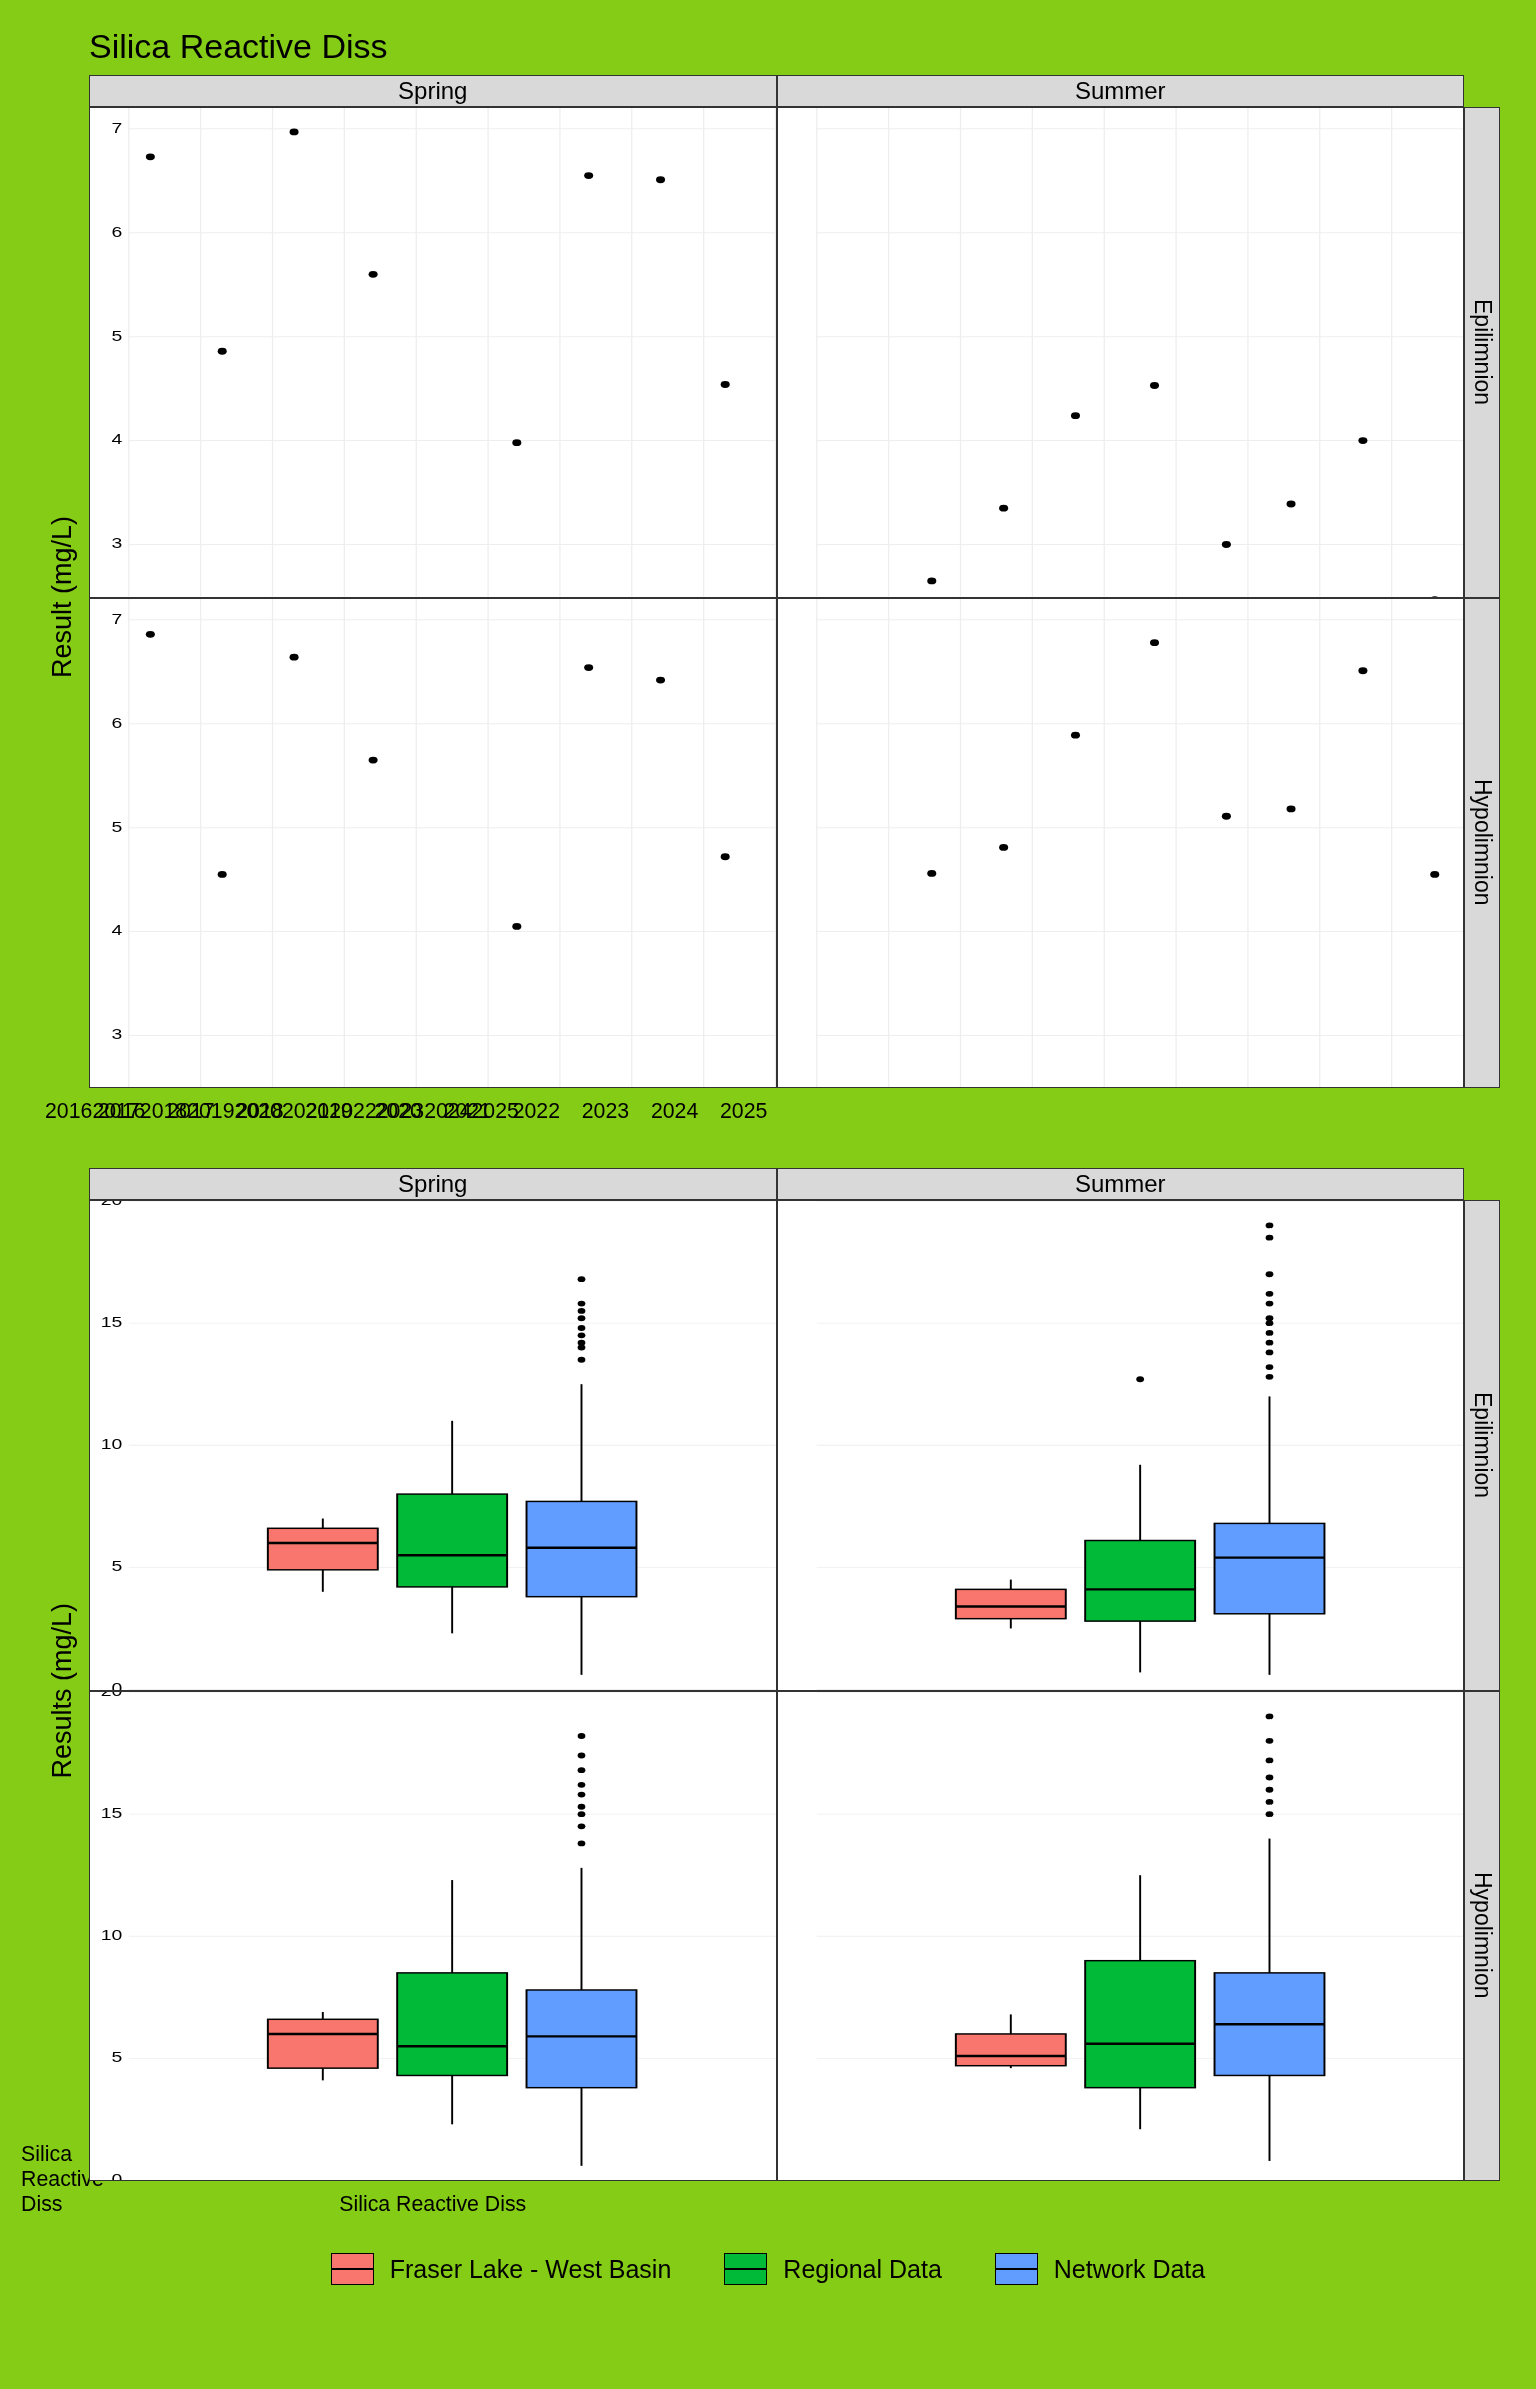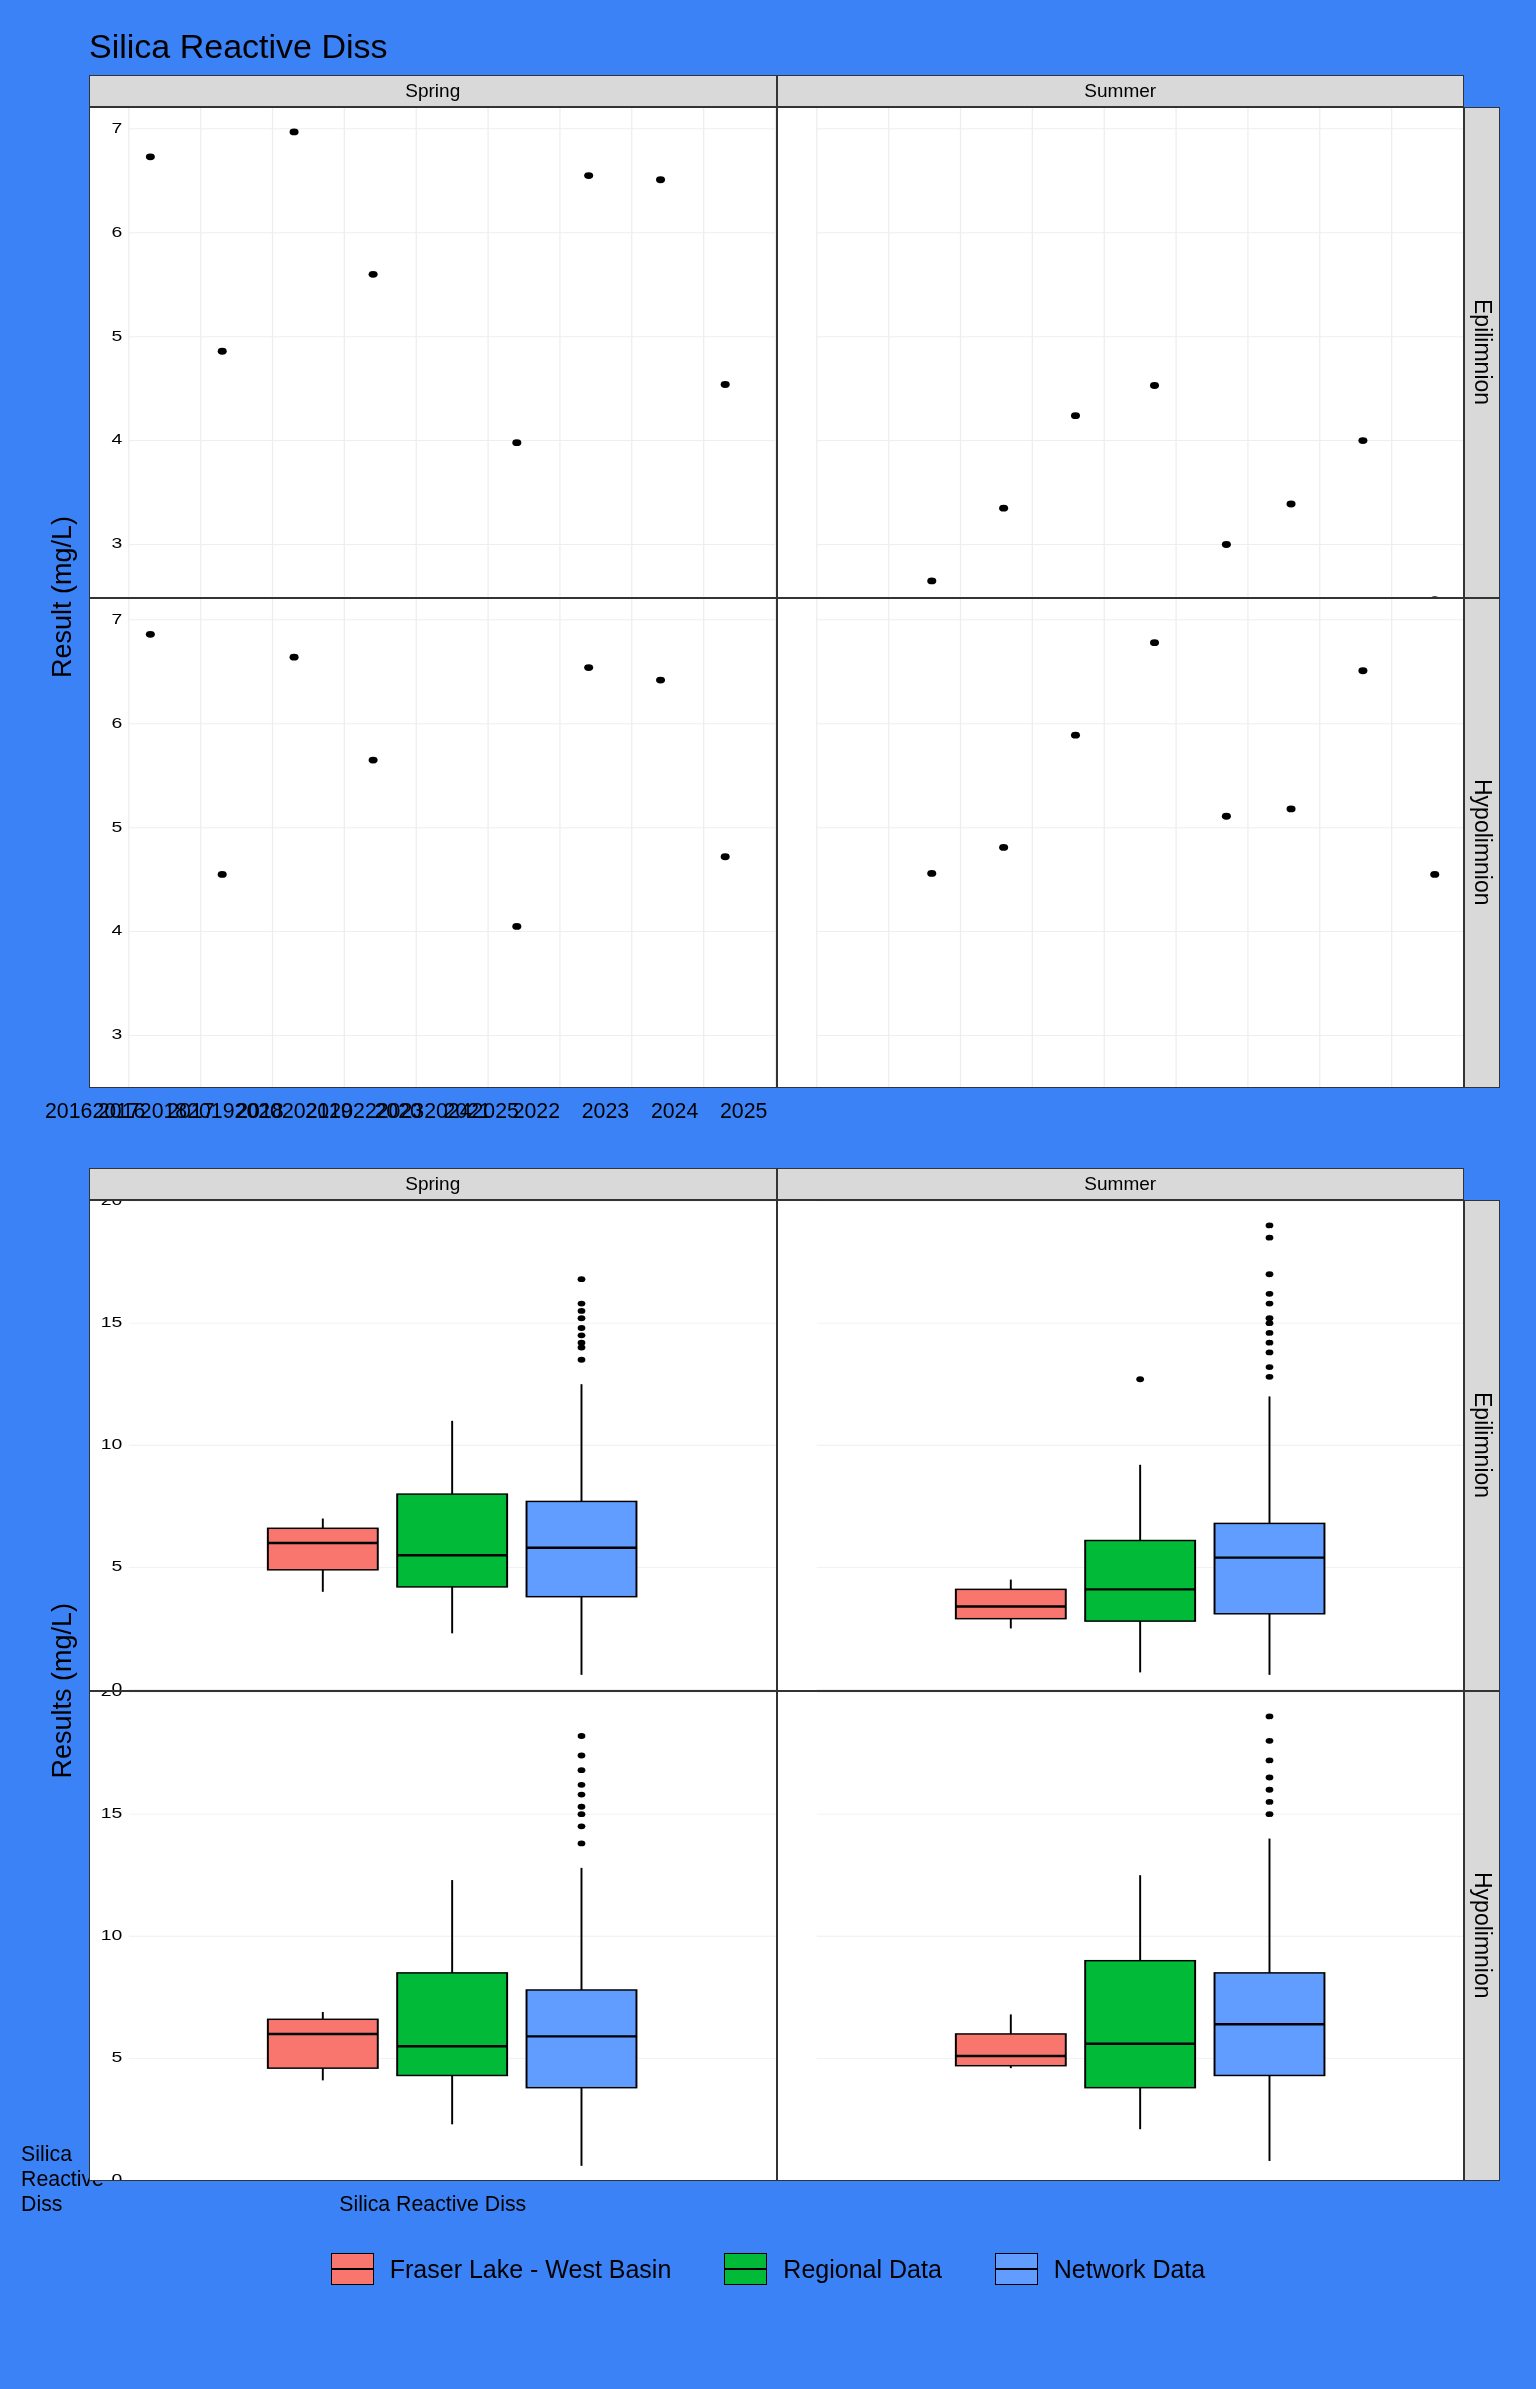--- a/index.html
+++ b/index.html
@@ -6,21 +6,21 @@
     margin: 0;
     padding: 0;
     background: #fff;
     font-family: Arial, Helvetica, sans-serif;
     color: #000;
   }
   .page {
     width: 1536px;
     height: 2389px;
     position: relative;
-    background: #3b82f6;
+    background: #84cc16;
     box-sizing: border-box;
     padding: 27px 36px 36px 36px;
   }
   .chart-title {
     font-size: 34px;
     margin: 0 0 9px 53px;
     font-weight: 400;
   }
   .facet-grid {
     display: grid;
@@ -45,21 +45,21 @@
     writing-mode: vertical-rl;
     transform: rotate(180deg);
     font-size: 27px;
   }
   .col-strip {
     background: #d9d9d9;
     border: 1.3px solid #333;
     display: flex;
     align-items: center;
     justify-content: center;
-    font-size: 19px;
+    font-size: 24px;
   }
   .row-strip {
     background: #d9d9d9;
     border: 1.3px solid #333;
     display: flex;
     align-items: center;
     justify-content: center;
   }
   .row-strip span {
     writing-mode: vertical-rl;

